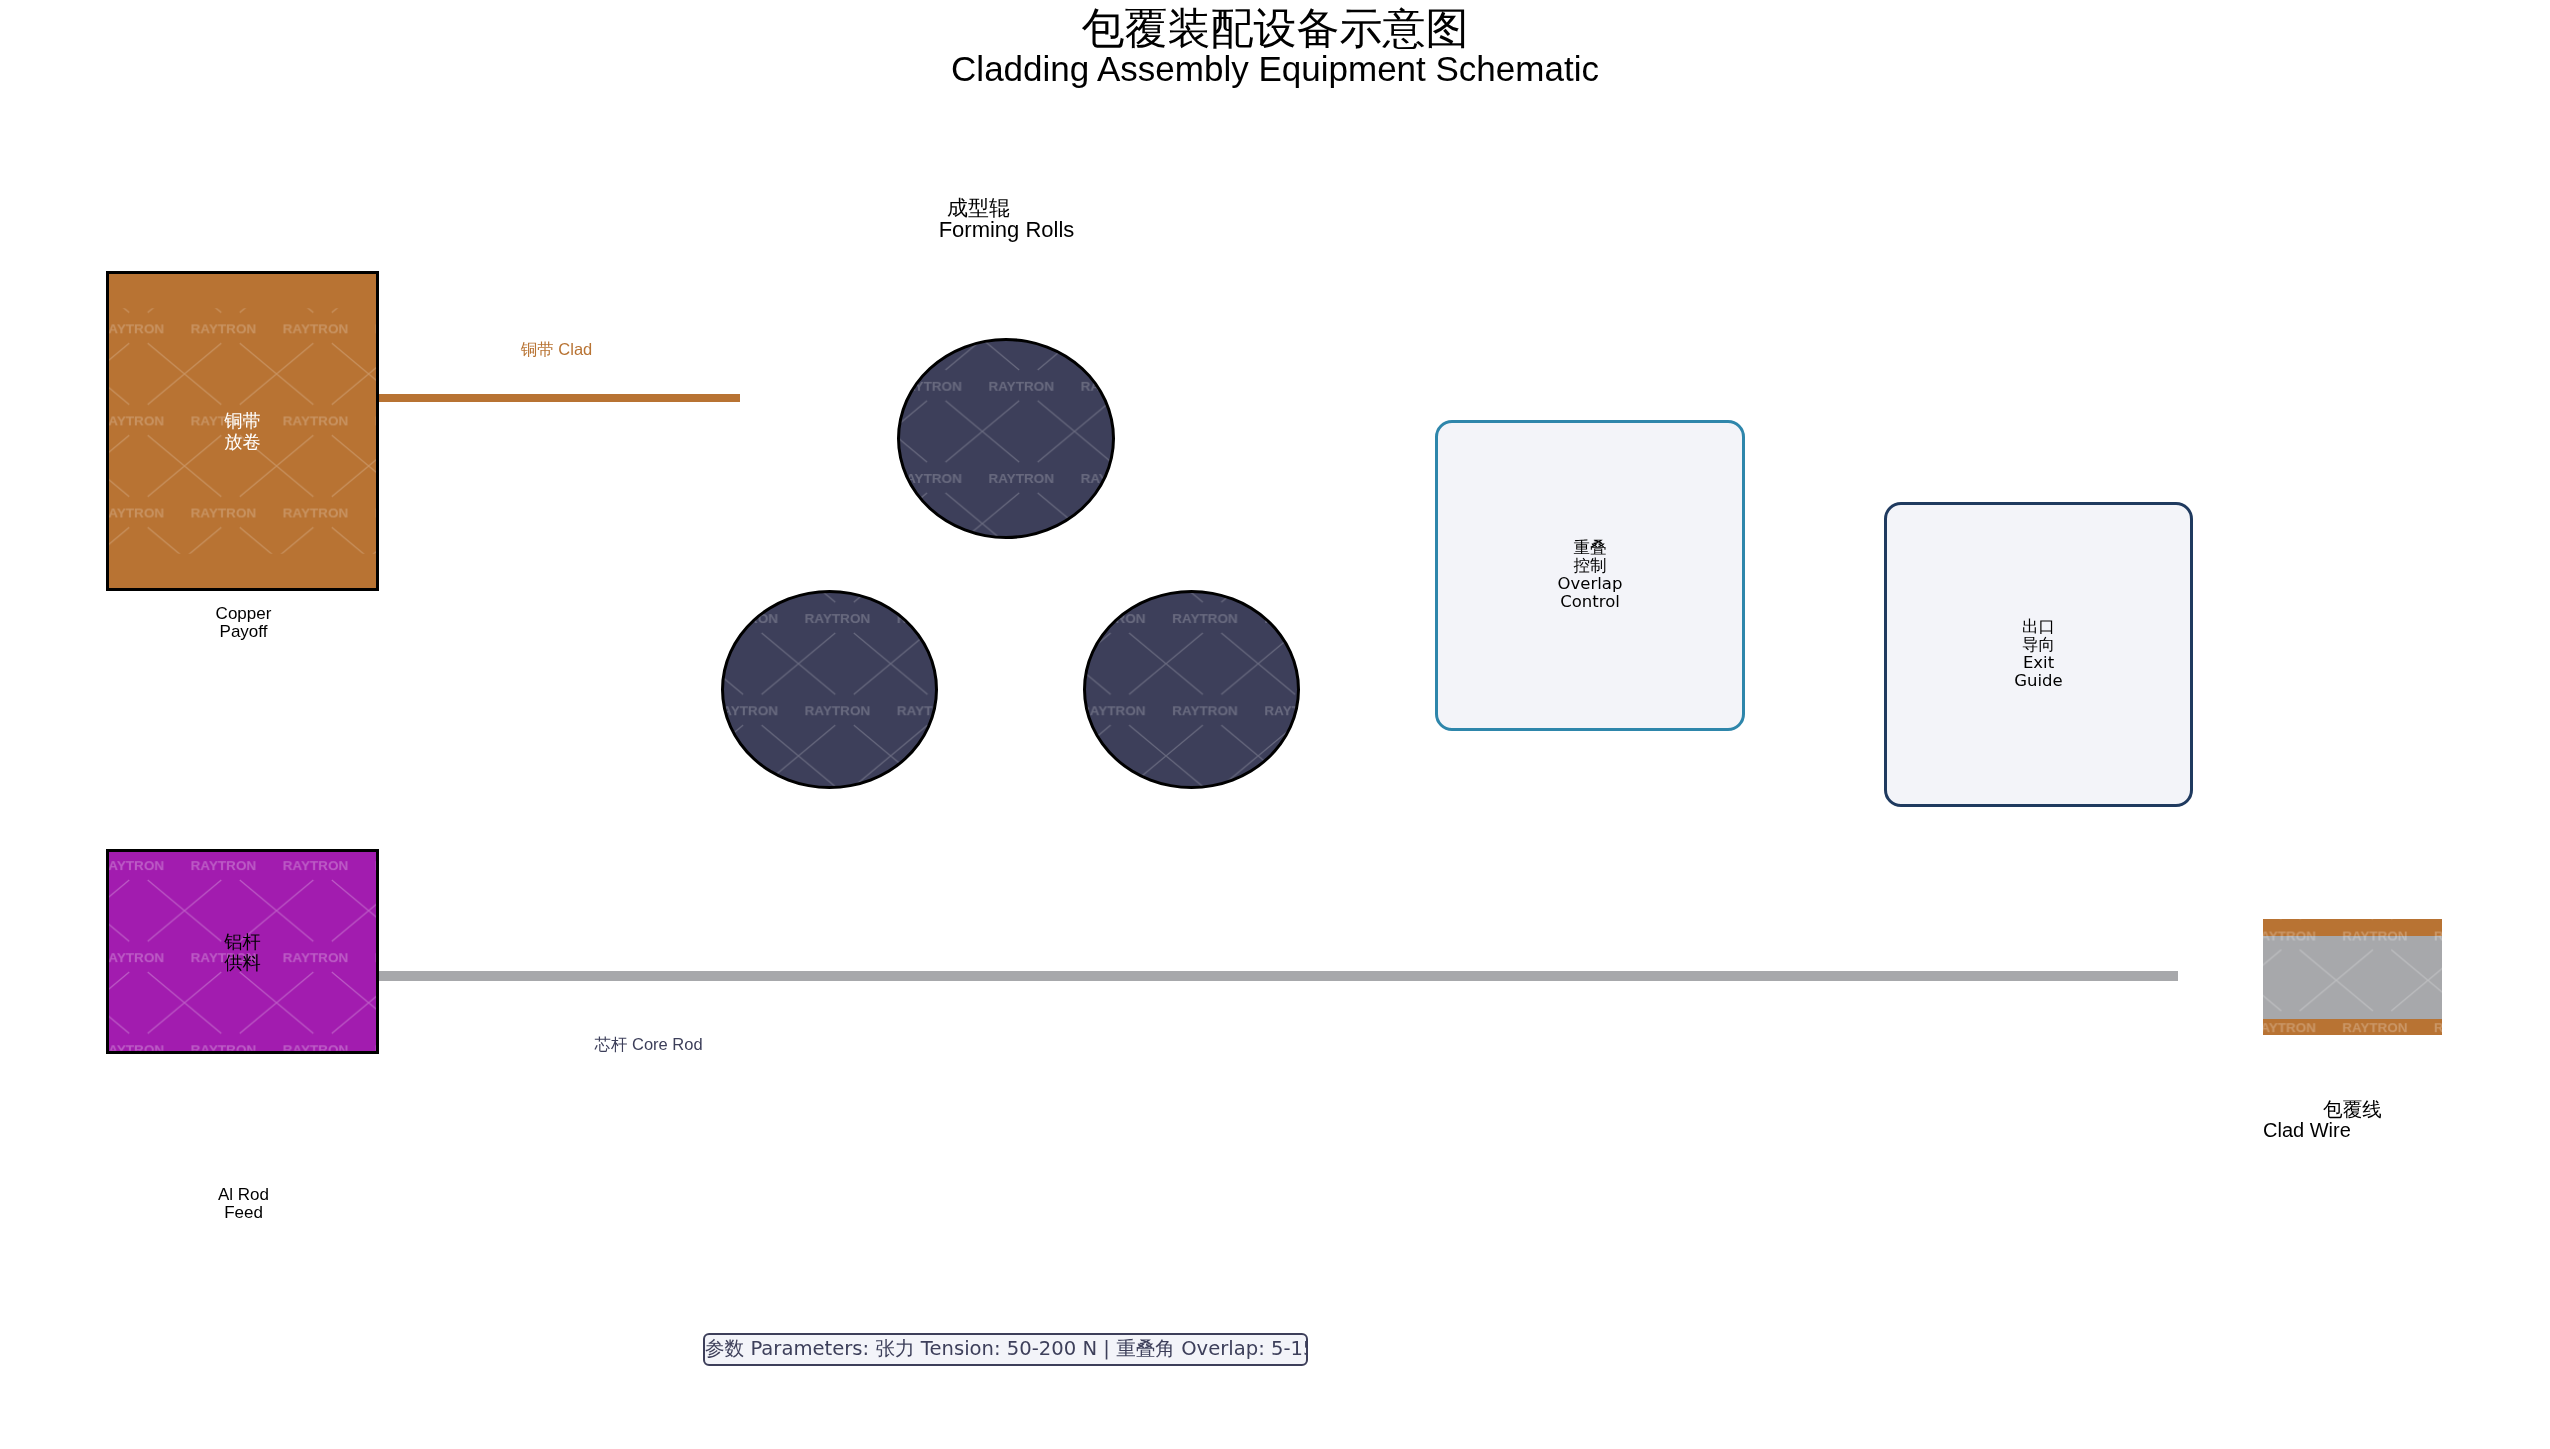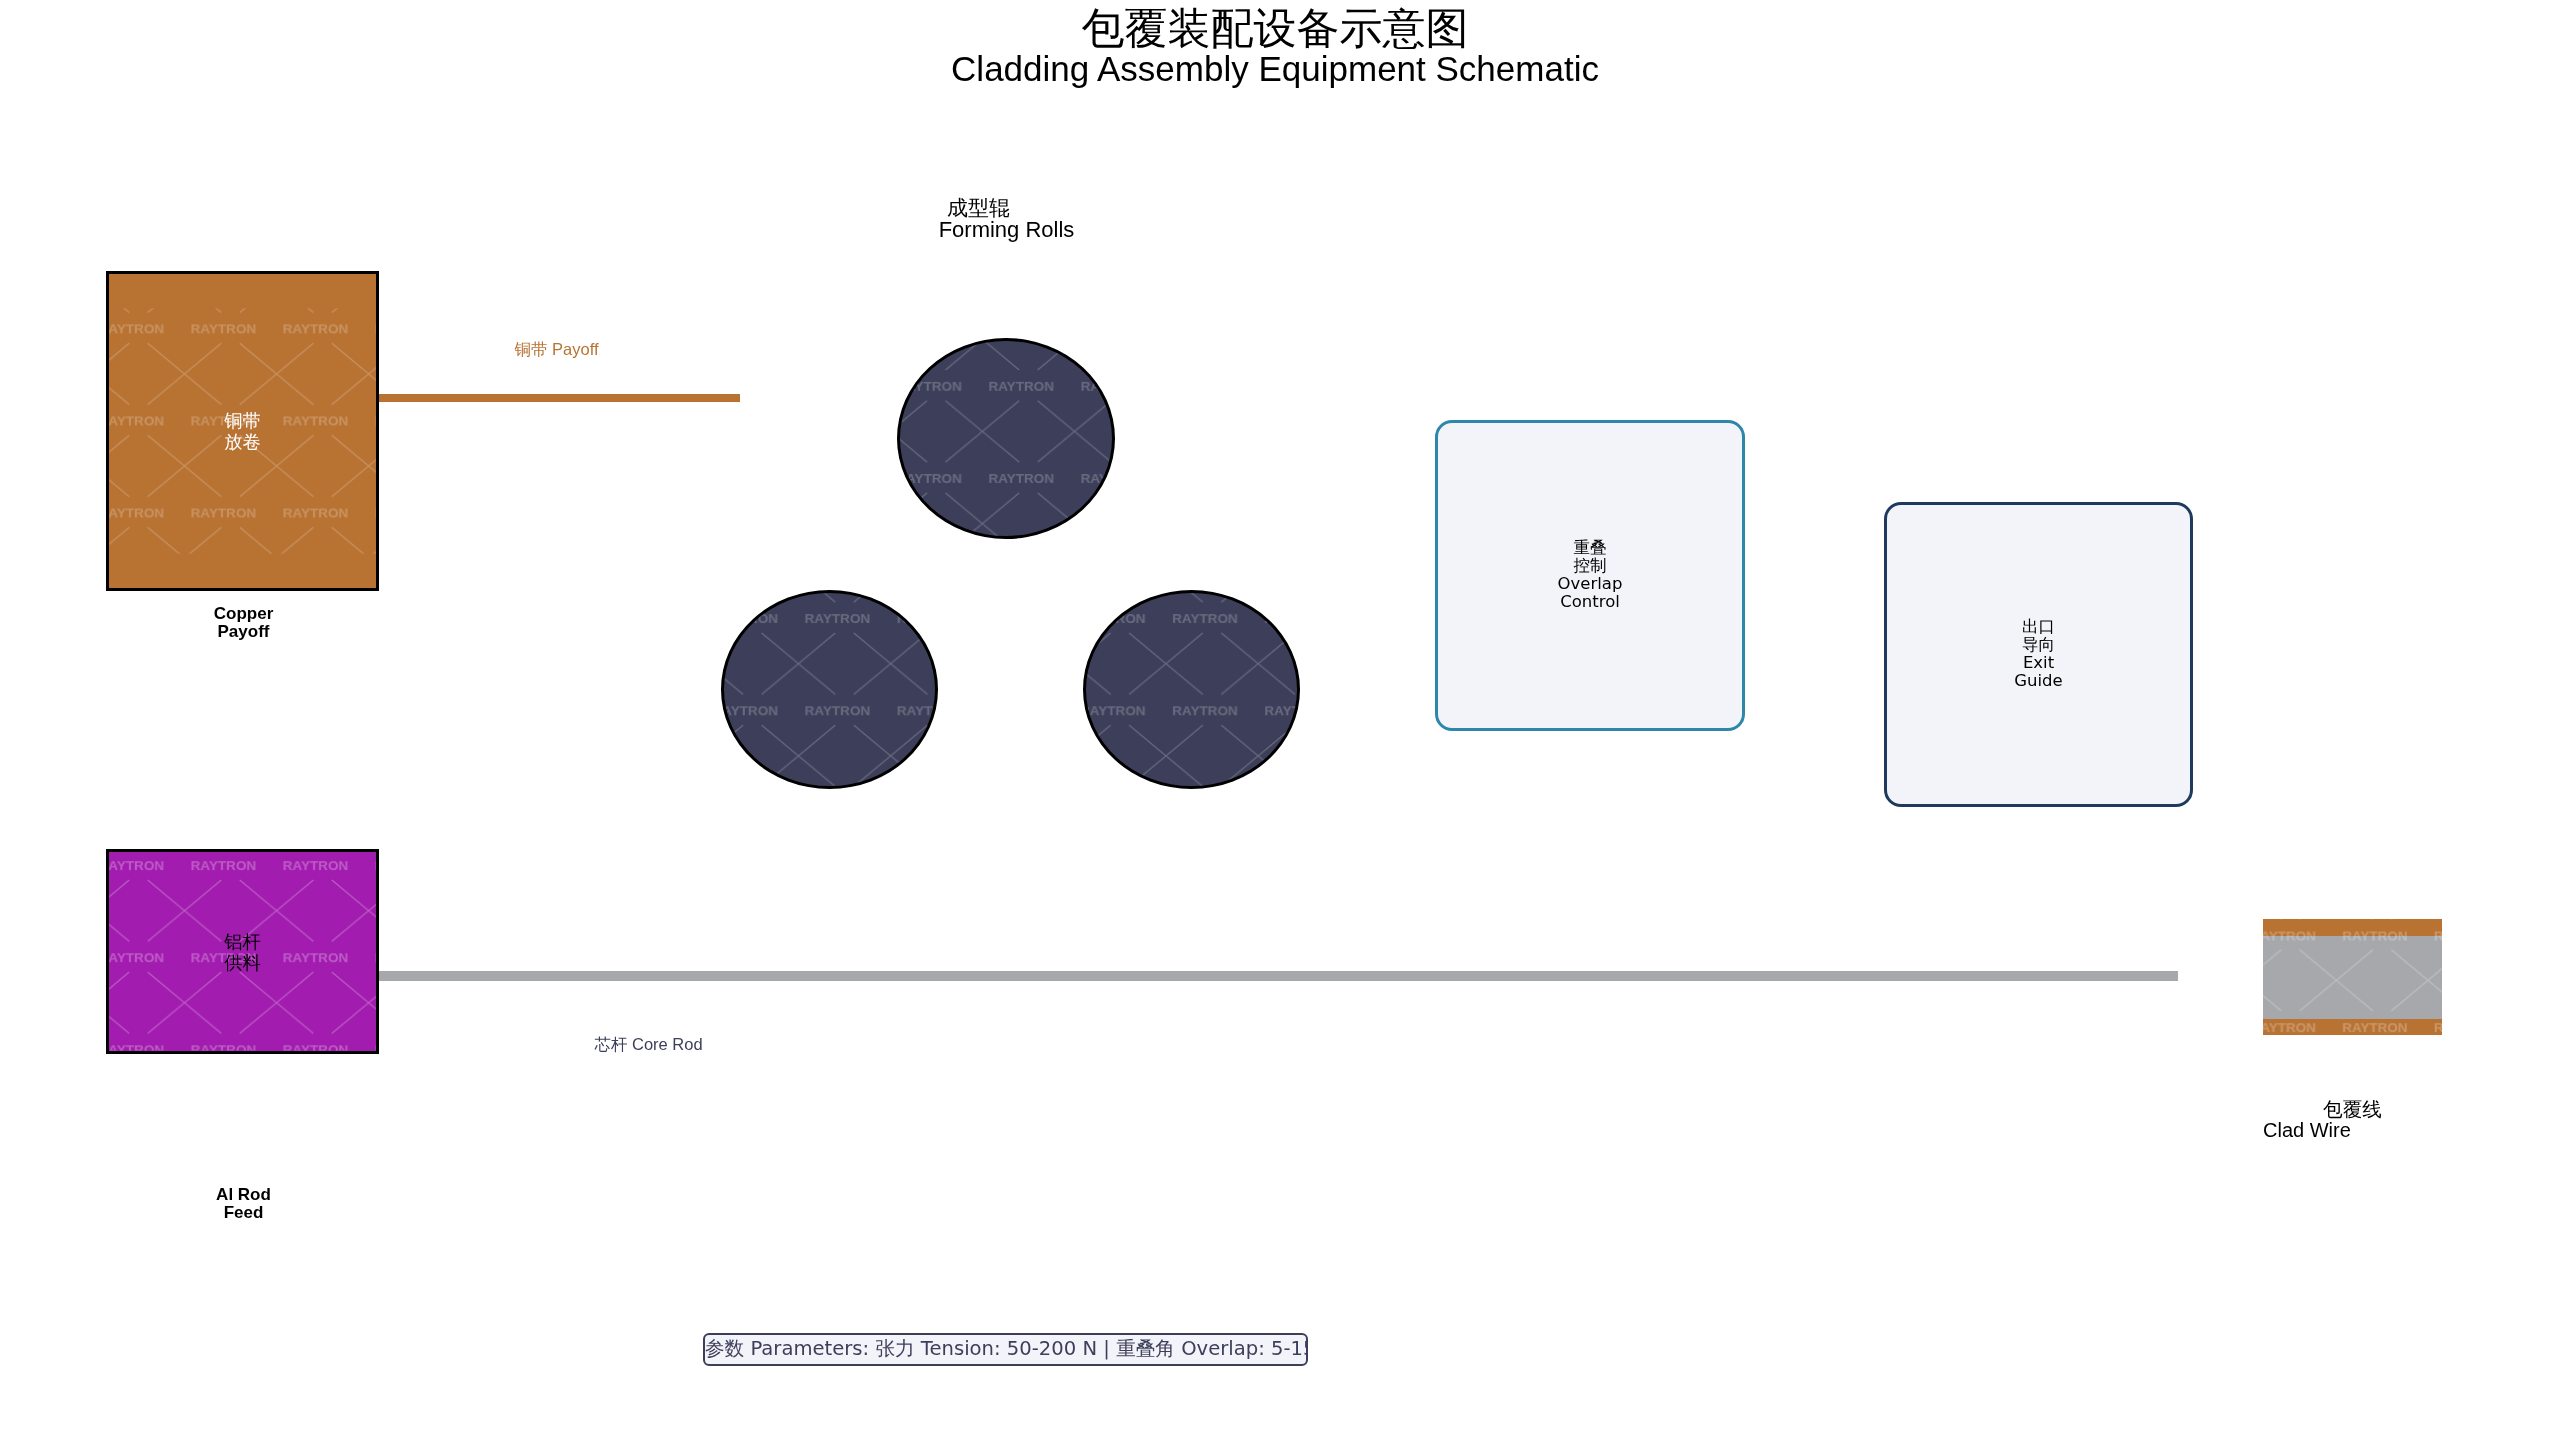--- a/index.html
+++ b/index.html
@@ -21,21 +21,21 @@
   .exit-box { left:1884px; top:502px; width:309px; height:305px; border:3.7px solid #1f3a5f; border-radius:17px; background:#f3f4f9; }
   .ctrl-box .lbl, .exit-box .lbl { font-size:16.5px; line-height:18.3px; color:#000; }
 
   .strip-line { left:379px; top:394px; width:361px; height:8px; background:#b87333; }
   .core-line { left:379px; top:971px; width:1799px; height:9.8px; background:#a7a8ab; }
 
   .clad { left:2263px; top:919px; width:179px; height:116px; background:#a7a8ab; overflow:hidden; }
   .clad .band-top { position:absolute; left:0; right:0; top:0; height:16.5px; background:#b87333; }
   .clad .band-bot { position:absolute; left:0; right:0; bottom:0; height:16.5px; background:#b87333; }
 
-  .sub-label { font-size:17px; line-height:18.3px; text-align:center; white-space:pre-line;font-weight:bold; }
+  .sub-label { font-size:17px; line-height:18.3px; text-align:center; white-space:pre-line; }
   .strip-label { left:489px; top:339px; width:135px; font-size:16.5px; color:#b87333; text-align:center; }
   .core-label { left:575px; top:1034px; width:147px; font-size:16.5px; color:#3d3f5a; text-align:center; }
   .rolls-zh { left:856px; top:194px; width:245px; font-size:21px; text-align:center; font-family:"DejaVu Sans",sans-serif; }
   .rolls-en { left:884px; top:217px; width:245px; font-size:22px; text-align:center; }
   .clad-zh { left:2263px; top:1096px; width:179px; font-size:19.6px; text-align:center; font-family:Liberation Serif, serif; }
   .clad-en { left:2263px; top:1119px; width:179px; font-size:20px; text-align:left; }
 
   .params { left:703px; top:1333px; width:605px; height:71px; box-sizing:border-box; }
   .params-inner { position:absolute; left:0; top:0; width:605px; height:33px; box-sizing:border-box; border:2.4px solid #3d3f5a; border-radius:6.1px; background:#f3f4f9; color:#3d3f5a; font-size:19.6px; line-height:28px; text-align:center; white-space:nowrap; overflow:hidden; font-family:"DejaVu Sans",sans-serif; }
 </style>
@@ -55,21 +55,21 @@
       </defs>
       <rect width="100%" height="100%" fill="url(#wm1)"></rect>
     </svg>
   <div class="lbl" style="color:#fff;font-size:18.3px;line-height:21px;">铜带
 放卷</div>
 </div>
 <div class="abs sub-label" style="left:167px;top:605px;width:153px;">Copper
 Payoff</div>
 
 <div class="abs strip-line"></div>
-<div class="abs strip-label">铜带 Payoff</div>
+<div class="abs strip-label">铜带 Clad</div>
 
 <div class="abs rolls-zh">成型辊</div>
 <div class="abs rolls-en">Forming Rolls</div>
 
 <div class="roll" style="left:897px;top:338px;width:218px;height:201px;">
   <svg class="pattern" width="100%" height="100%" viewBox="0 0 345 317">
       <defs>
     <pattern id="wm2" width="150" height="150" patternUnits="userSpaceOnUse" x="-16" y="-3">
       <path d="M0 0 L60 50 M90 50 L150 0 M0 150 L60 100 M90 100 L150 150" stroke="#ffffff" stroke-opacity="0.22" stroke-width="2" fill="none"></path>
       <text x="10" y="84" font-size="22" font-weight="bold" fill="#ffffff" fill-opacity="0.22" font-family="Liberation Sans, sans-serif">RAYTRON</text>

